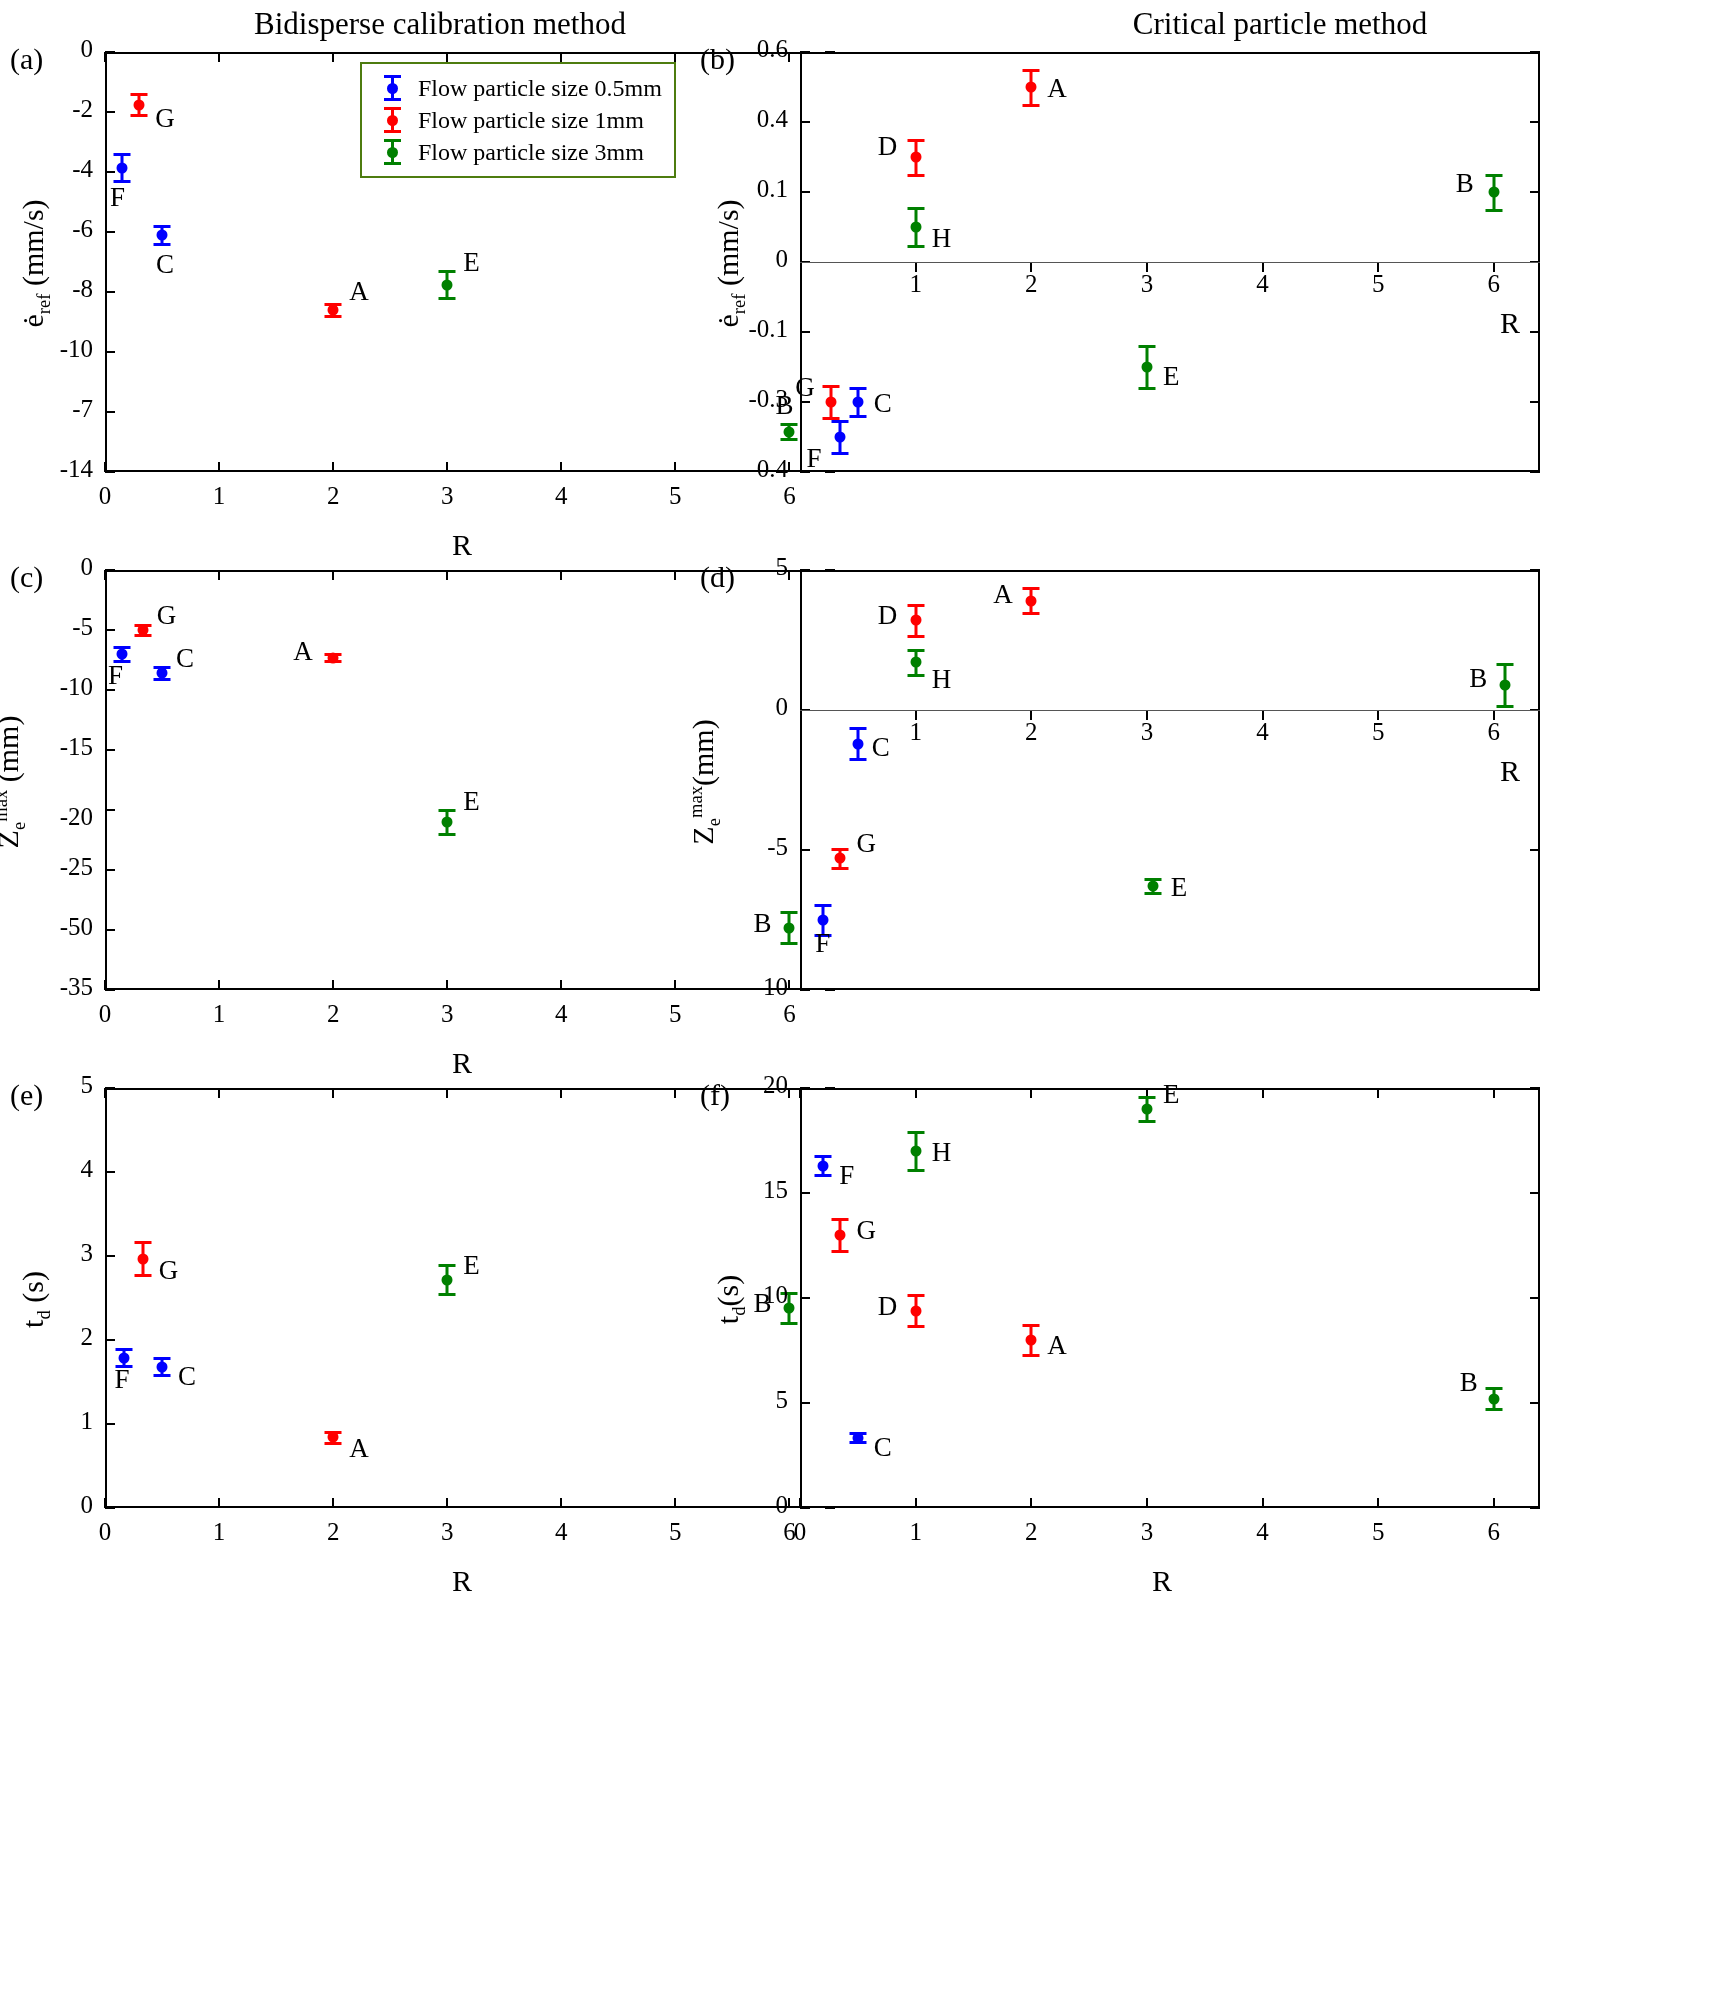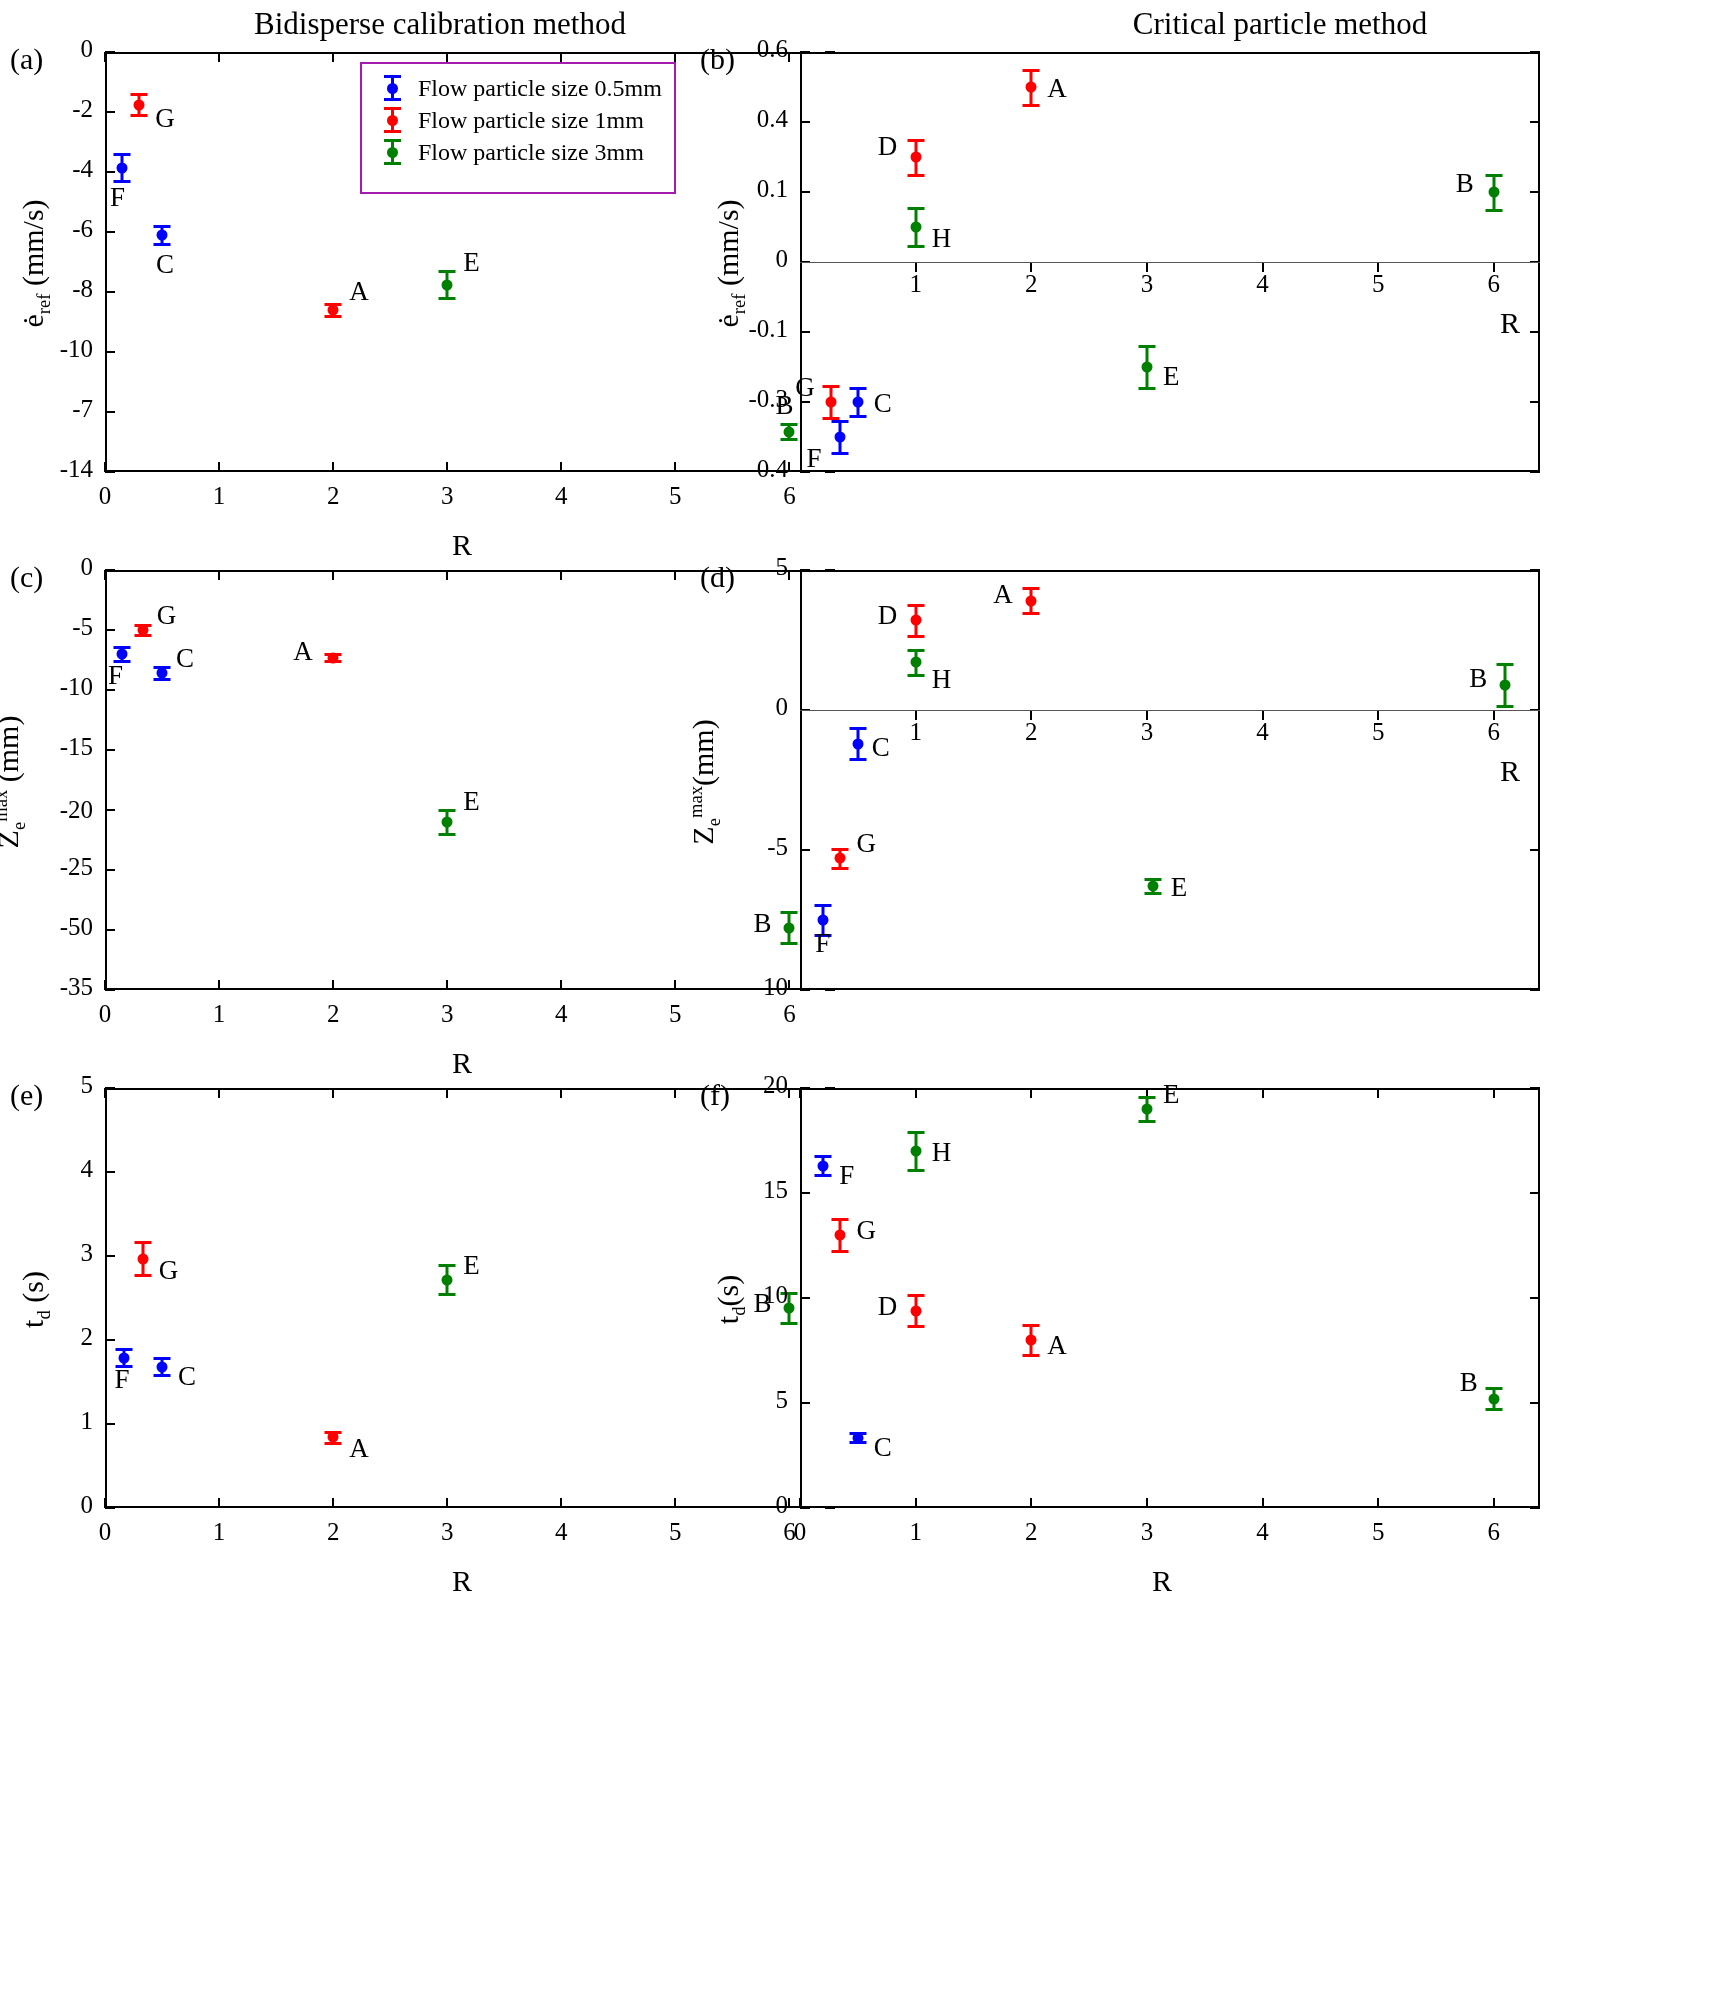--- a/index.html
+++ b/index.html
@@ -10,21 +10,21 @@
   .panel-label{position:absolute;font-size:30px;}
   .axis-title{position:absolute;font-size:30px;}
   .ylab{position:absolute;font-size:30px;transform-origin:center center;}
   .tick{position:absolute;font-size:25px;}
   .tick-y{text-align:right;}
   .tickmark{position:absolute;background:#000;}
   .dot{position:absolute;width:11px;height:11px;border-radius:50%;transform:translate(-50%,-50%);}
   .bar{position:absolute;width:3px;transform:translateX(-50%);}
   .cap{position:absolute;height:3px;width:17px;transform:translateX(-50%);}
   .ptlabel{position:absolute;font-size:27px;white-space:nowrap;}
-  .legend{position:absolute;border:2px solid #a21caf;background:#fff;padding:8px 12px 24px 10px;}
+  .legend{position:absolute;border:2px solid #4d7c0f;background:#fff;padding:8px 12px 8px 10px;}
   .legend-row{display:flex;align-items:center;height:32px;}
   .legend-sym{width:40px;position:relative;height:28px;margin-right:6px;}
   .legend-txt{font-size:24px;font-family:"Liberation Serif",serif;}
   .zeroline{position:absolute;height:1px;background:#555;}
   sub{font-size:0.62em;}
   sup{font-size:0.62em;}
 </style>
 </head>
 <body>
 
@@ -203,21 +203,21 @@
       <div class="tickmark" style="left: 720px; top: 59px; width: 10px; height: 2px;"></div>
       <div class="tick tick-y" style="left: -92px; top: 43px; width: 80px;">-5</div>
       <div class="tickmark" style="left: 0px; top: 119px; width: 10px; height: 2px;"></div>
       <div class="tickmark" style="left: 720px; top: 119px; width: 10px; height: 2px;"></div>
       <div class="tick tick-y" style="left: -92px; top: 103px; width: 80px;">-10</div>
       <div class="tickmark" style="left: 0px; top: 179px; width: 10px; height: 2px;"></div>
       <div class="tickmark" style="left: 720px; top: 179px; width: 10px; height: 2px;"></div>
       <div class="tick tick-y" style="left: -92px; top: 163px; width: 80px;">-15</div>
       <div class="tickmark" style="left: 0px; top: 239px; width: 10px; height: 2px;"></div>
       <div class="tickmark" style="left: 720px; top: 239px; width: 10px; height: 2px;"></div>
-      <div class="tick tick-y" style="left: -92px; top: 226px; width: 80px;">-20</div>
+      <div class="tick tick-y" style="left: -92px; top: 233px; width: 80px;">-20</div>
       <div class="tickmark" style="left: 0px; top: 299px; width: 10px; height: 2px;"></div>
       <div class="tickmark" style="left: 720px; top: 299px; width: 10px; height: 2px;"></div>
       <div class="tick tick-y" style="left: -92px; top: 283px; width: 80px;">-25</div>
       <div class="tickmark" style="left: 0px; top: 359px; width: 10px; height: 2px;"></div>
       <div class="tickmark" style="left: 720px; top: 359px; width: 10px; height: 2px;"></div>
       <div class="tick tick-y" style="left: -92px; top: 343px; width: 80px;">-50</div>
       <div class="tickmark" style="left: 0px; top: 419px; width: 10px; height: 2px;"></div>
       <div class="tickmark" style="left: 720px; top: 419px; width: 10px; height: 2px;"></div>
       <div class="tick tick-y" style="left: -92px; top: 403px; width: 80px;">-35</div>
       <div class="tickmark" style="left: -1px; width: 2px; height: 10px; top: 410px;"></div>

